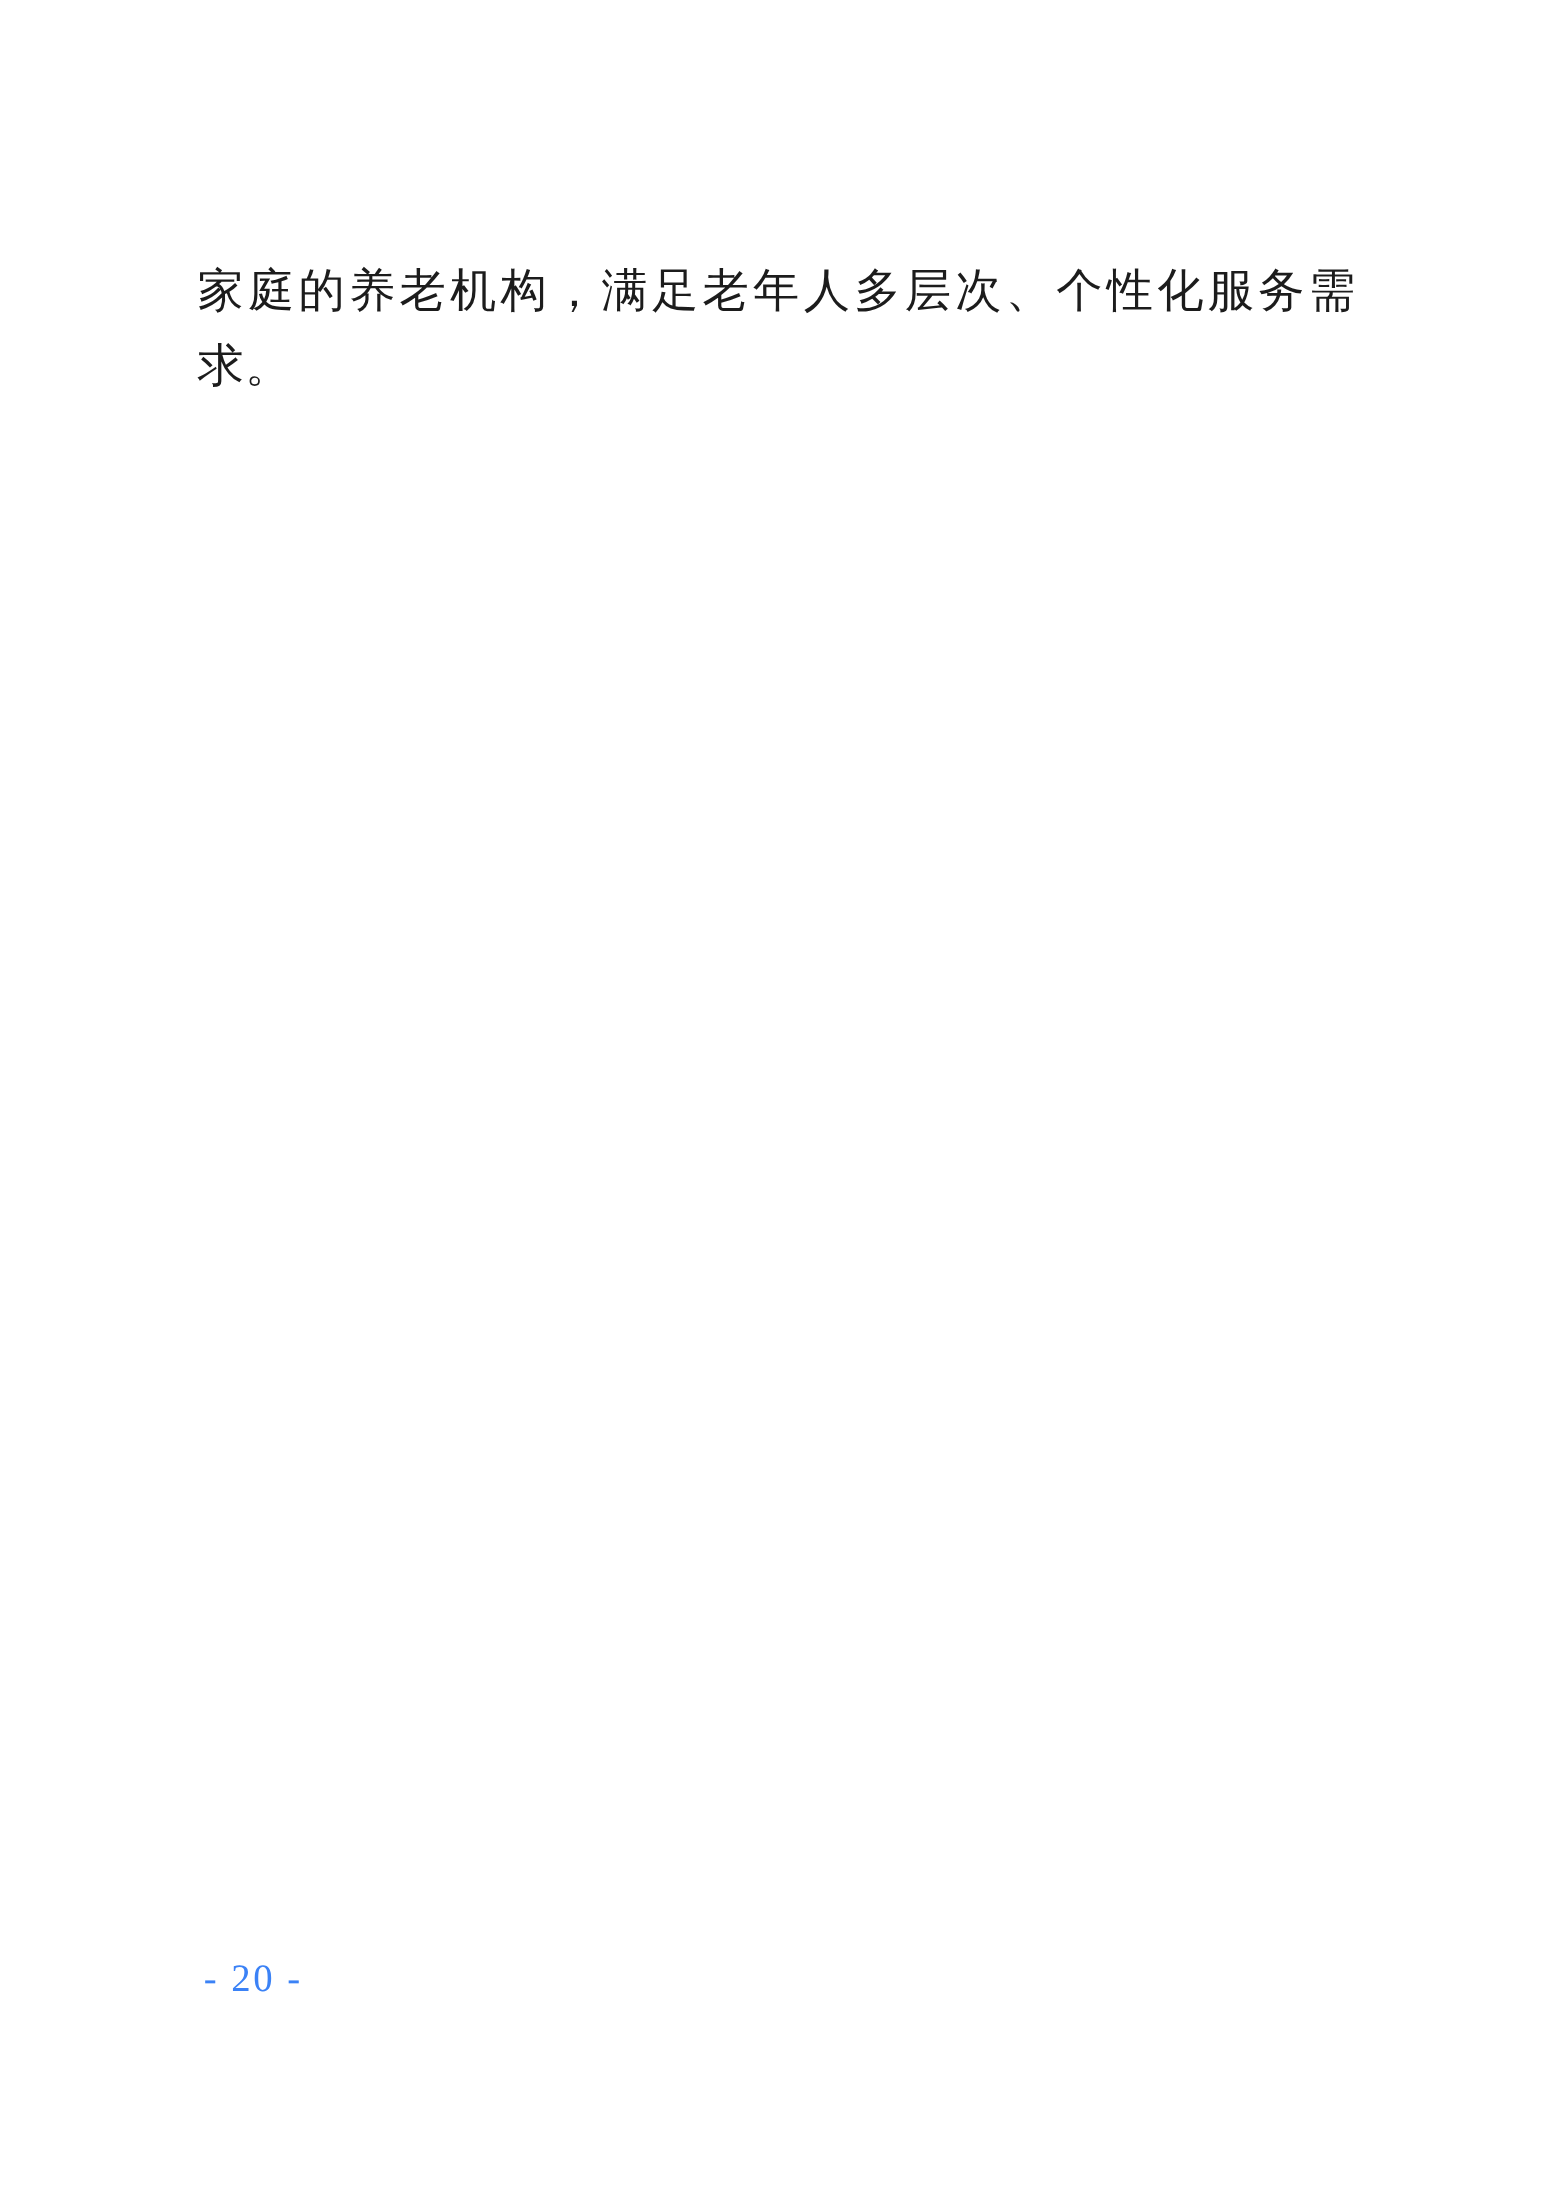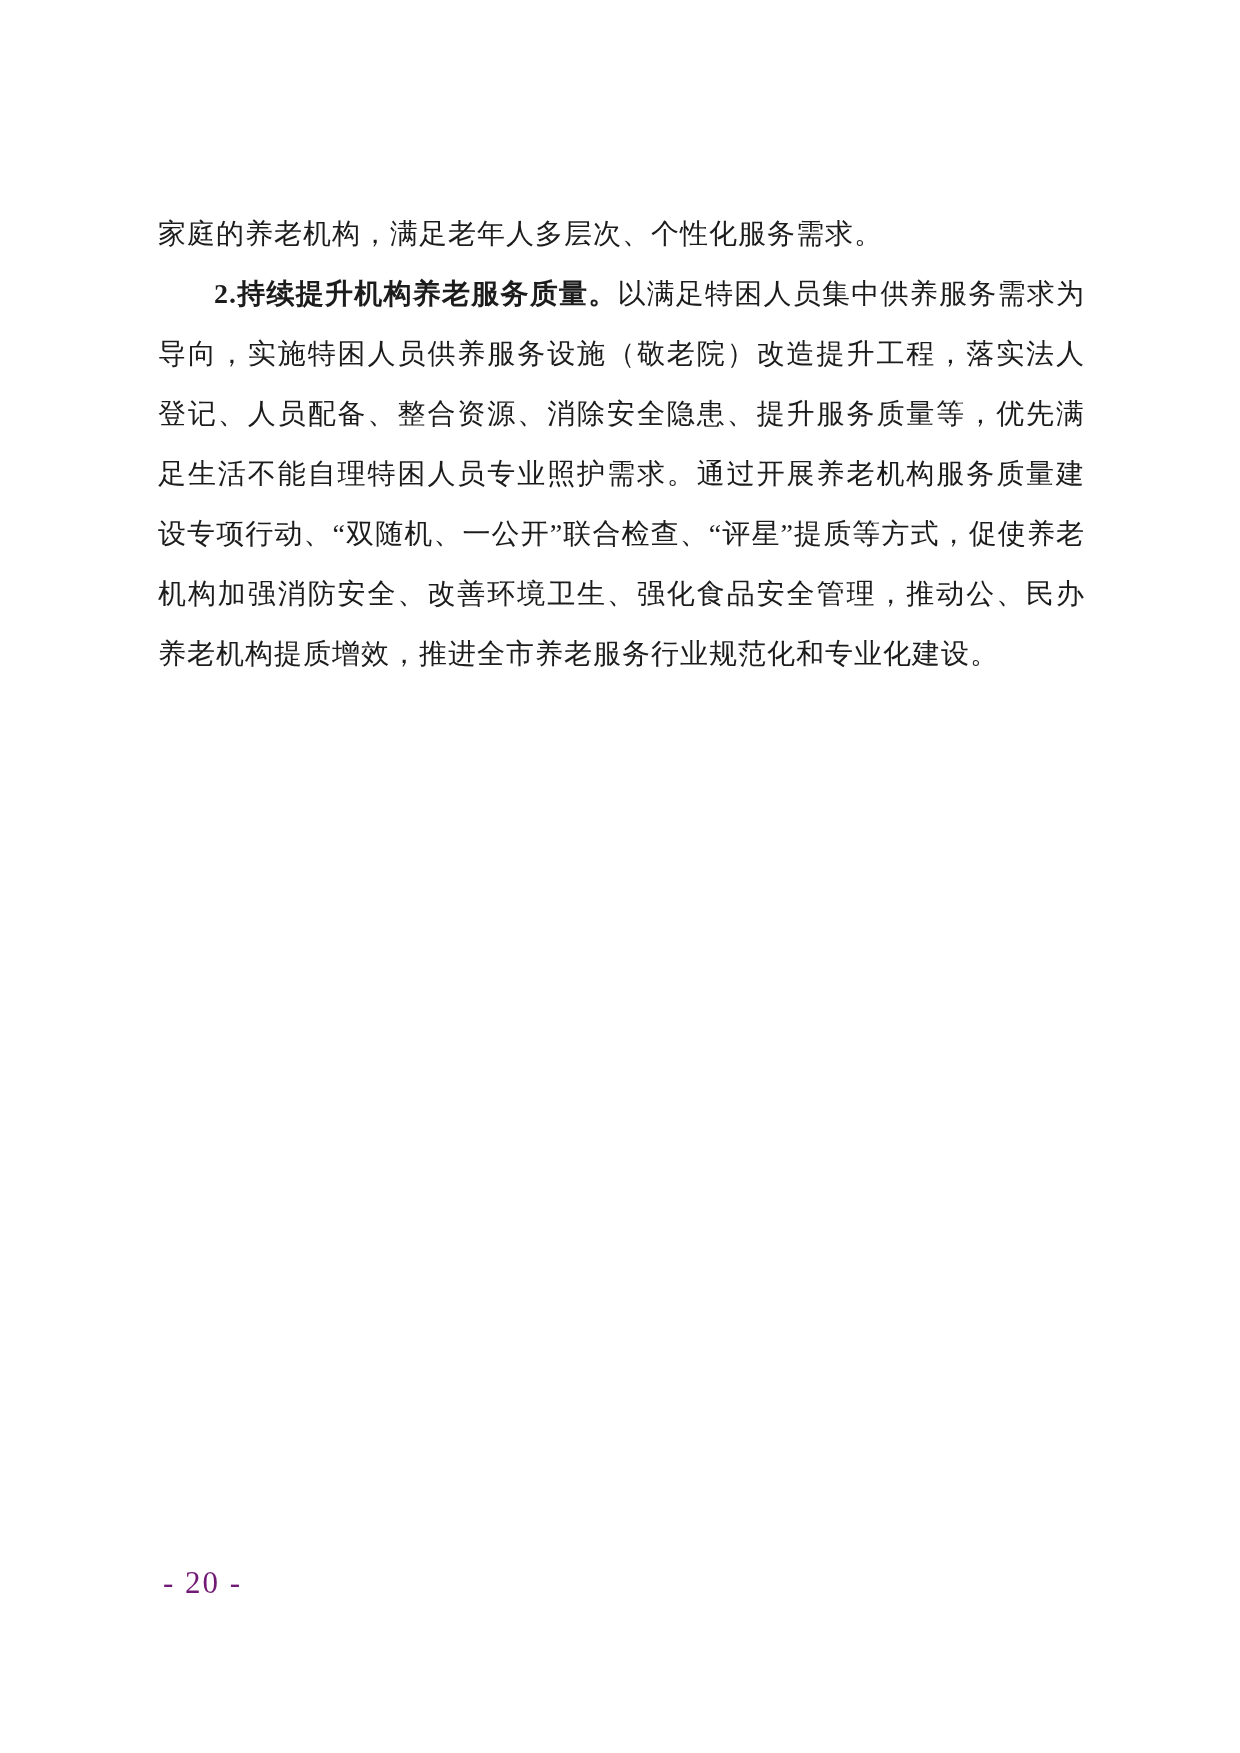--- a/index.html
+++ b/index.html
@@ -17,52 +17,51 @@
     color: #1c1c1c;
   }
   .content {
     position: absolute;
     left: 158px;
     top: 204px;
     width: 927px;
   }
   .content p {
     margin: 0;
-    font-size: 28px;
+    font-size: 37px;
     line-height: 60px;
     text-align: justify;
     text-justify: inter-ideograph;
     letter-spacing: 1px;
     word-break: break-all;
   }
   .content p.indent {
     text-indent: 2em;
   }
   .para-heading {
     font-weight: 700;
   }
   .footer-pagenum {
     position: absolute;
     left: 163px;
     top: 1563px;
     font-size: 31px;
     line-height: 40px;
     letter-spacing: 2px;
-    color: #701a75;
+    color: #3b82f6;
     font-family: "Liberation Serif", "DejaVu Serif", serif;
   }
 </style>
 </head>
 <body>
 
 <div class="page">
   <div class="content">
 
     <p><span>家庭的养老机构，满足老年人多层次、个性化服务需求。</span></p>
 
-    <p class="indent"><span class="para-heading">2.持续提升机构养老服务质量。</span><span>以满足特困人员集中供养服务需求为导向，实施特困人员供养服务设施（敬老院）改造提升工程，落实法人登记、人员配备、整合资源、消除安全隐患、提升服务质量等，优先满足生活不能自理特困人员专业照护需求。通过开展养老机构服务质量建设专项行动、“双随机、一公开”联合检查、“评星”提质等方式，促使养老机构加强消防安全、改善环境卫生、强化食品安全管理，推动公、民办养老机构提质增效，推进全市养老服务行业规范化和专业化建设。</span></p>
 
 
 
   </div>
 
   <div class="footer-pagenum">- 20 -</div>
 </div>
 
 </body></html>

